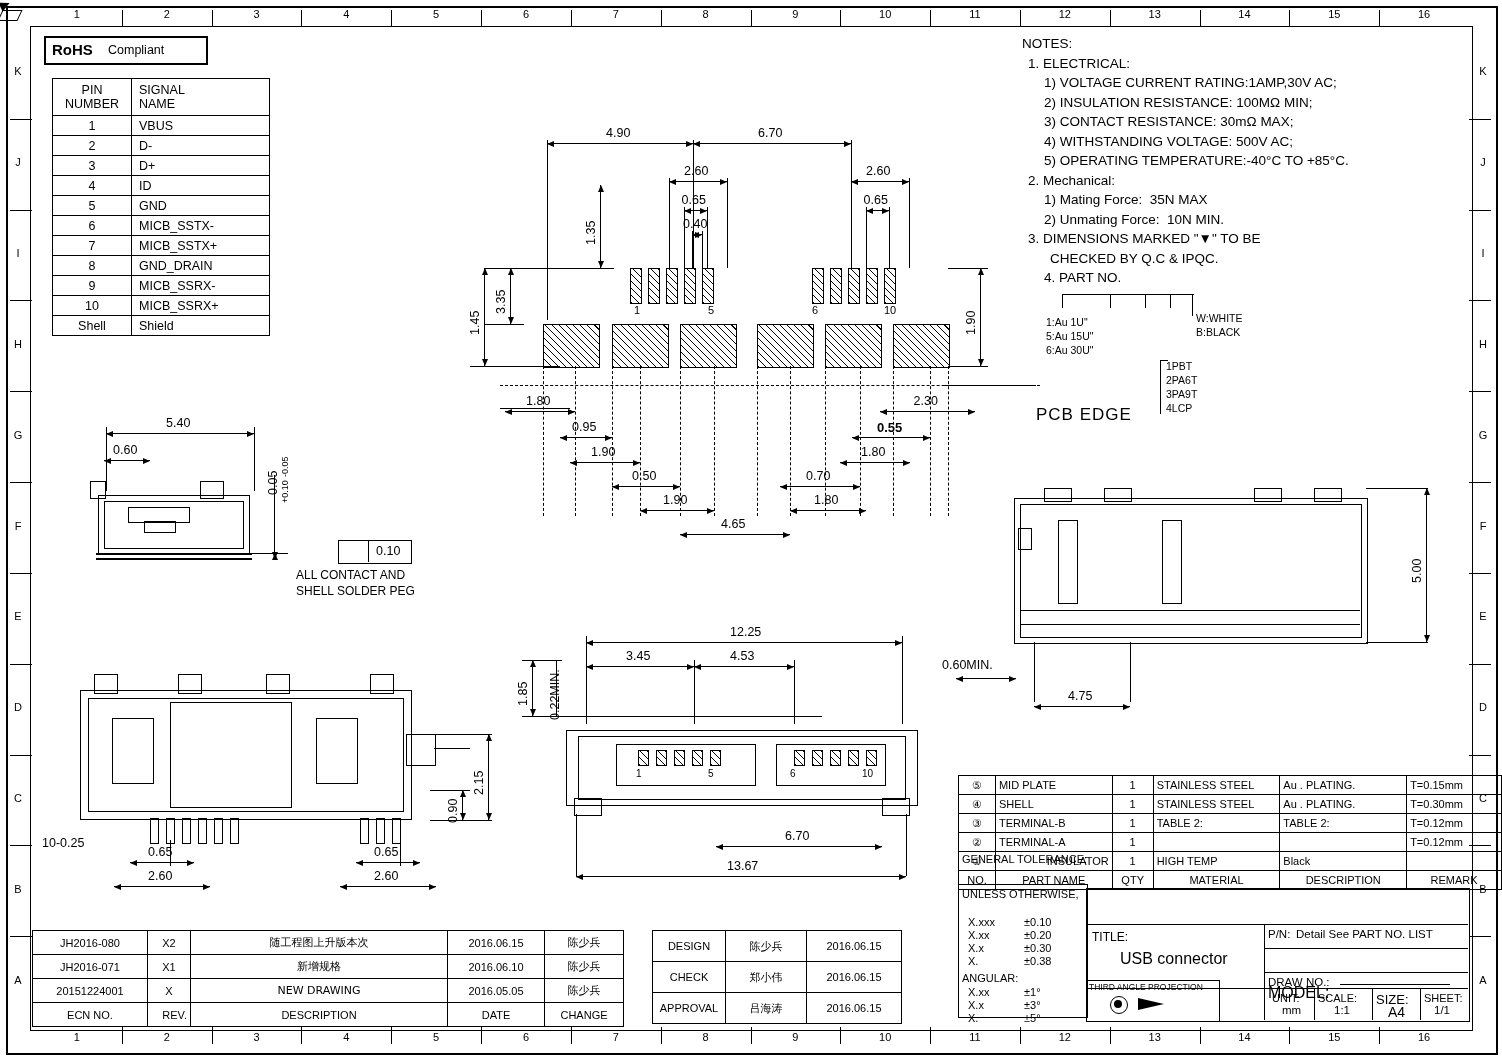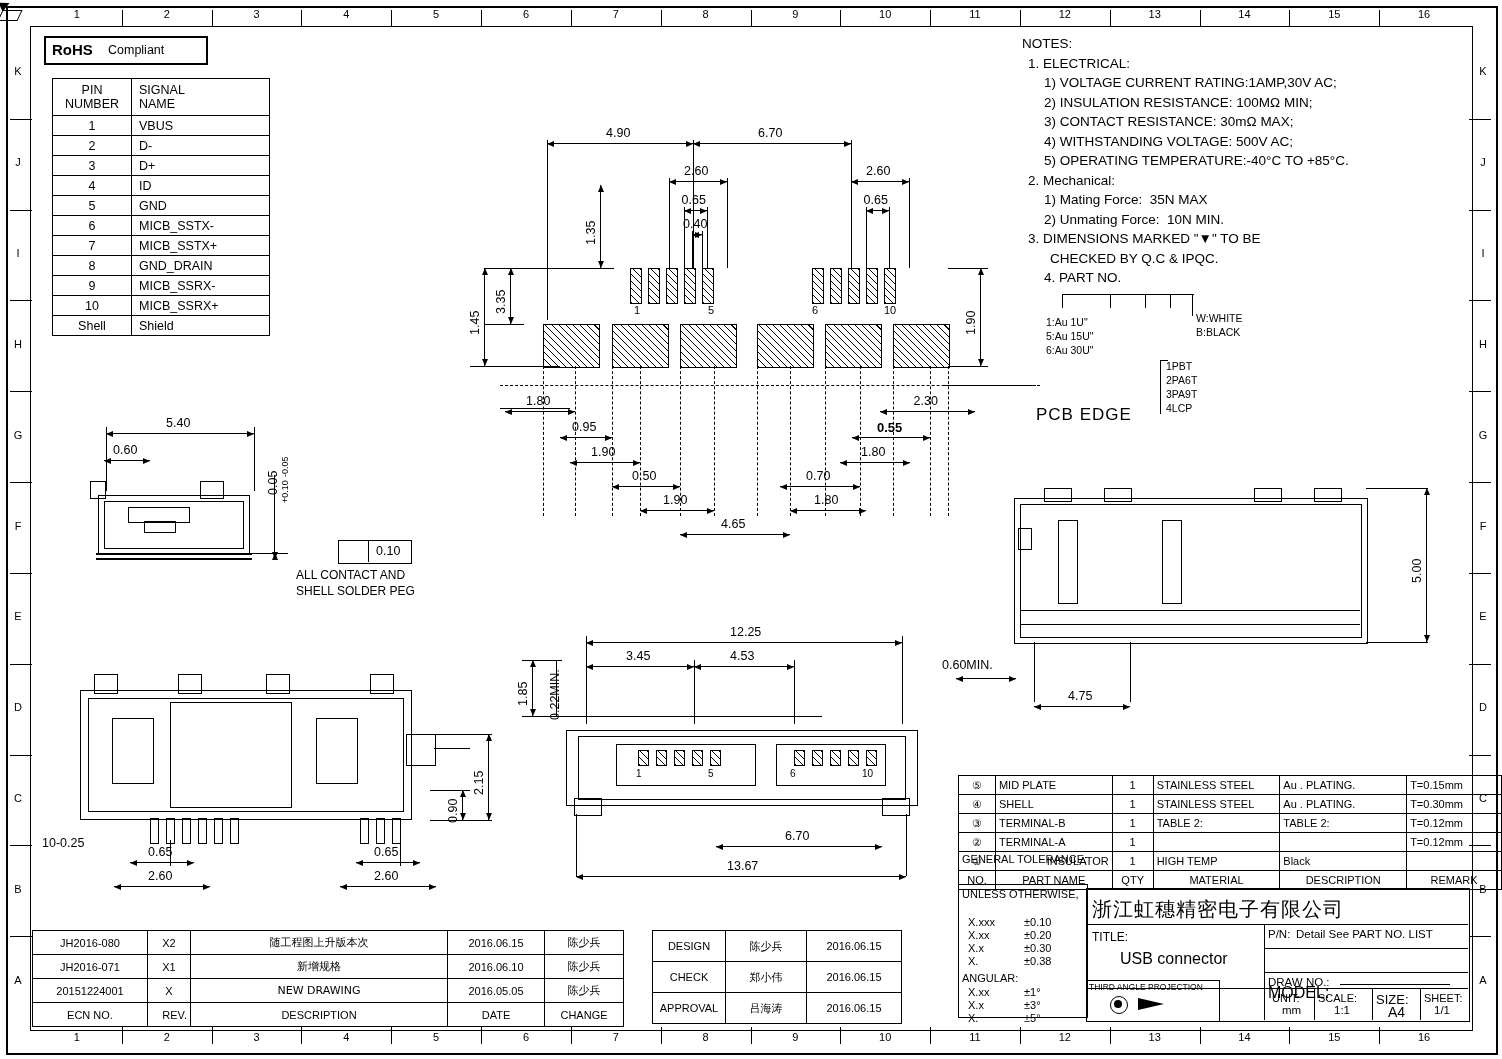--- a/index.html
+++ b/index.html
@@ -699,21 +699,20 @@
       <div class="txt" style="left:1024px;top:999px;font-size:11px;">±3°</div>
       <div class="txt" style="left:968px;top:1012px;font-size:11px;">X.</div>
       <div class="txt" style="left:1024px;top:1012px;font-size:11px;">±5°</div>
       <div class="outl" style="left:1086px;top:980px;width:132px;height:40px;"></div>
       <div class="txt" style="left:1089px;top:982px;font-size:8.5px;">THIRD ANGLE PROJECTION</div>
       <div style="position:absolute;left:1110px;top:996px;width:16px;height:16px;border:1.4px solid #000;border-radius:50%;"></div>
       <div style="position:absolute;left:1114px;top:1000px;width:8px;height:8px;background:#000;border-radius:50%;"></div>
       <div style="position:absolute;left:1138px;top:998px;width:0;height:0;border-top:6px solid transparent;border-bottom:6px solid transparent;border-left:26px solid #000;"></div>
     </div>
 
-  <div id="company">浙江虹穗精密电子有限公司</div>
   <div id="titleblock">
       <div class="outl" style="left:1086px;top:888px;width:382px;height:132px;"></div>
       <div class="ln" style="left:1086px;top:924px;width:382px;height:1px;"></div>
       <div class="ln" style="left:1264px;top:924px;width:1px;height:96px;"></div>
       <div class="ln" style="left:1264px;top:948px;width:204px;height:1px;"></div>
       <div class="ln" style="left:1264px;top:972px;width:204px;height:1px;"></div>
       <div class="ln" style="left:1086px;top:988px;width:382px;height:1px;"></div>
       <div class="ln" style="left:1314px;top:988px;width:1px;height:32px;"></div>
       <div class="ln" style="left:1372px;top:988px;width:1px;height:32px;"></div>
       <div class="ln" style="left:1420px;top:988px;width:1px;height:32px;"></div>

